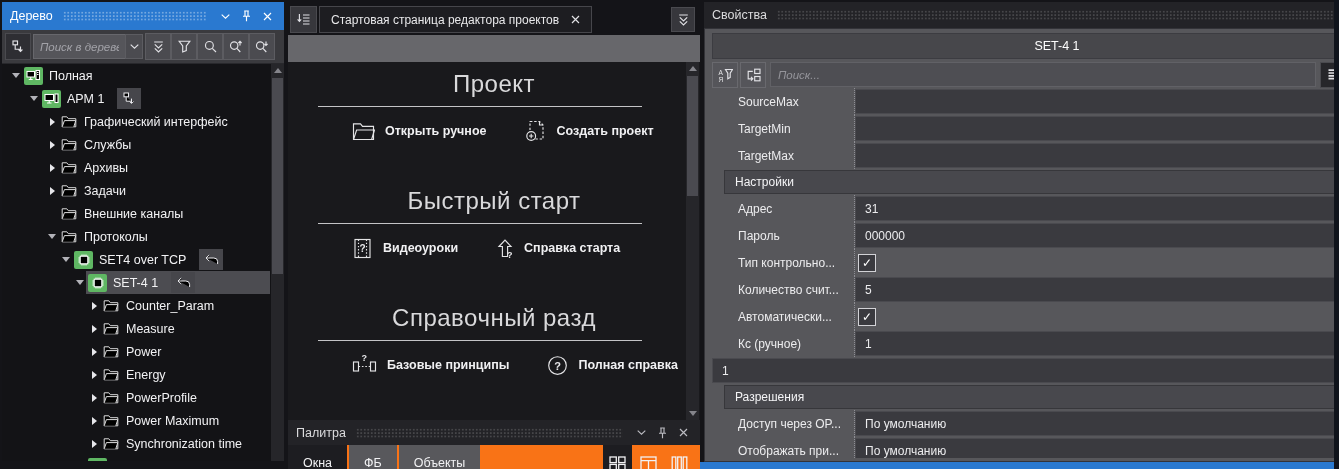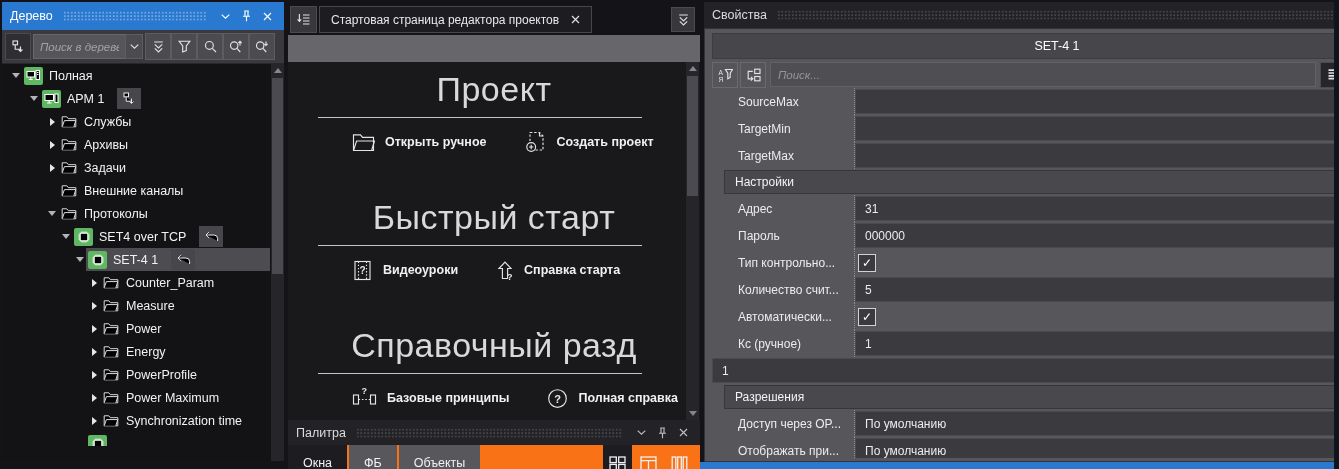--- a/index.html
+++ b/index.html
@@ -66,21 +66,21 @@
   .tabbar{position:absolute;top:4px;left:0;right:0;height:31px;}
   .iconbtn{position:absolute;background:#37373c;border:1px solid #4a4a4f;display:flex;align-items:center;justify-content:center;padding:0;}
   .tab-listbtn{left:2px;top:2px;width:27px;height:27px;}
   .collapsebtn{right:5px;top:3px;width:24px;height:25px;}
   .doc-tab{position:absolute;left:31px;top:2px;height:27px;box-sizing:border-box;background:#1d1d21;border:1px solid #46464b;display:flex;align-items:center;gap:12px;padding:0 11px;font-size:12px;color:#e8e8ea;}
   .tabclose{background:none;border:none;padding:0;display:inline-flex;}
   .mid-graybar{position:absolute;top:35px;left:0;right:0;height:27px;background:#67676b;}
   .mid-content{position:absolute;top:62px;left:0;right:0;height:358px;background:#19191c;overflow:hidden;}
   .start-section{margin-top:44px;}
   .start-section:first-child{margin-top:8px;}
-  .start-heading{font-size:34px;font-weight:400;color:#d9d9db;text-align:center;letter-spacing:0.5px;}
+  .start-heading{font-size:24px;font-weight:400;color:#d9d9db;text-align:center;letter-spacing:0.5px;}
   .start-rule{height:1px;background:#c4c4c6;margin:8px 58px 0 30px;}
   .start-links{display:flex;align-items:center;gap:38px;padding-left:64px;margin-top:12px;height:24px;}
   .start-link{display:inline-flex;align-items:center;gap:10px;font-size:12.5px;font-weight:700;color:#f0f0f2;}
   .start-link .ic svg{stroke:#e4e4e6;}
 
   
   .palette{position:absolute;top:420px;left:0;right:0;height:49px;}
   .palette .titlebar{height:25px;}
   .palette-tabs{height:36px;background:#f97316;display:flex;align-items:stretch;}
   .ptab{display:flex;align-items:center;padding:0 15px;font-size:12.5px;color:#f2f2f4;background:#58585c;margin-right:2px;}
@@ -235,20 +235,32 @@
           </div>
           <div class="tree-row" style="padding-left: 44px;">
             <span class="twisty collapsed"></span>
             <span class="row-inner">
               <span class="ficon">
                 <svg width="16" height="13" viewBox="0 0 16 13">
                   <path d="M1.2 11.8 V1.8 h4.6 l1.5 1.9 h7.5 v8.1 Z"></path>
                   <path d="M1.2 11.8 L3.4 5.6 h11.4 L12.8 11.8"></path>
                 </svg>
               </span>
+              <span class="tree-label">Графический интерфейс</span>
+            </span>
+          </div>
+          <div class="tree-row" style="padding-left: 44px;">
+            <span class="twisty collapsed"></span>
+            <span class="row-inner">
+              <span class="ficon">
+                <svg width="16" height="13" viewBox="0 0 16 13">
+                  <path d="M1.2 11.8 V1.8 h4.6 l1.5 1.9 h7.5 v8.1 Z"></path>
+                  <path d="M1.2 11.8 L3.4 5.6 h11.4 L12.8 11.8"></path>
+                </svg>
+              </span>
               <span class="tree-label">Службы</span>
             </span>
           </div>
           <div class="tree-row" style="padding-left: 44px;">
             <span class="twisty collapsed"></span>
             <span class="row-inner">
               <span class="ficon">
                 <svg width="16" height="13" viewBox="0 0 16 13">
                   <path d="M1.2 11.8 V1.8 h4.6 l1.5 1.9 h7.5 v8.1 Z"></path>
                   <path d="M1.2 11.8 L3.4 5.6 h11.4 L12.8 11.8"></path>

